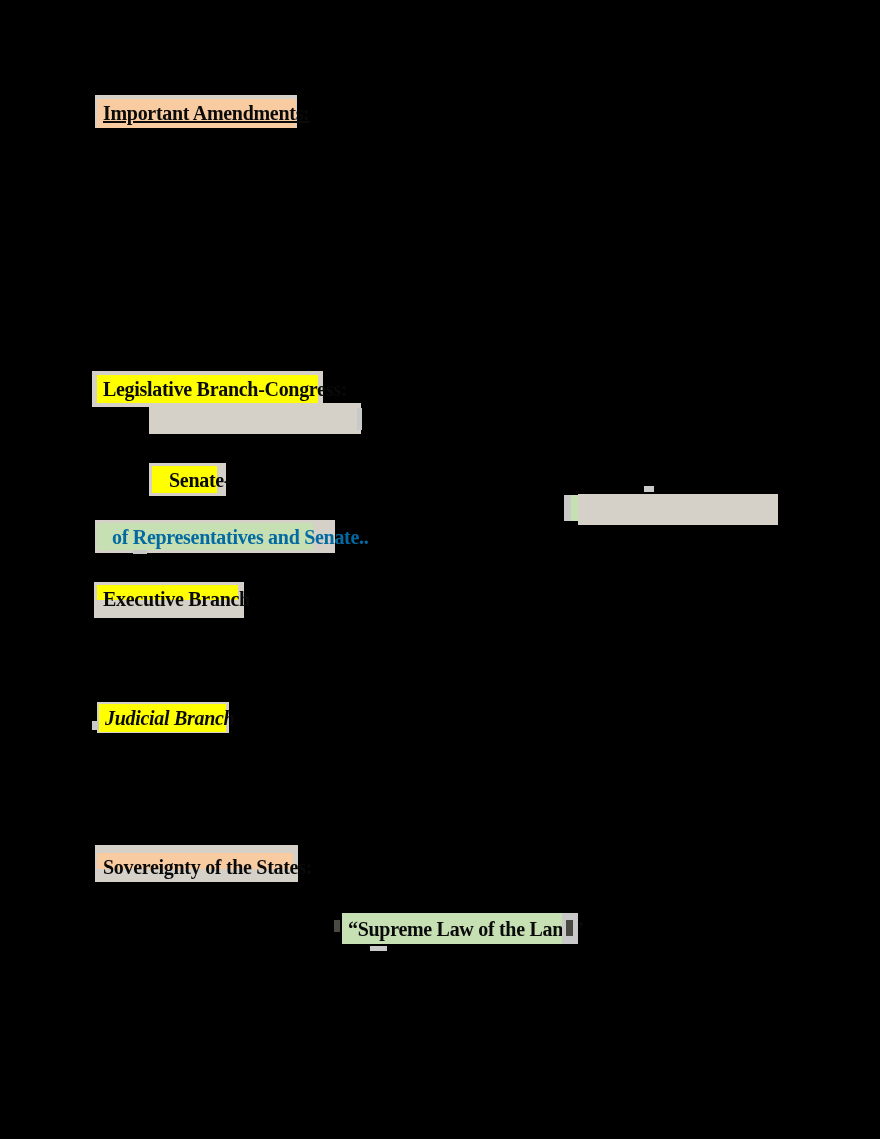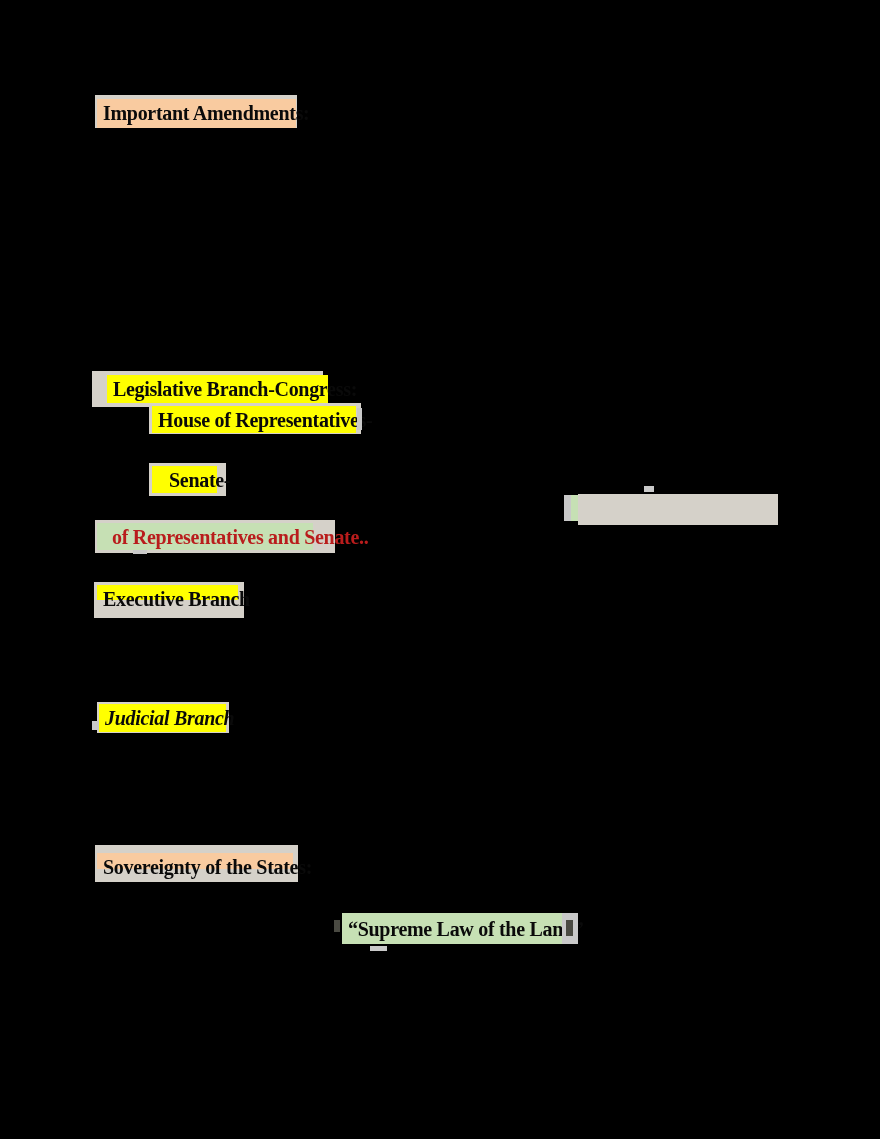--- a/index.html
+++ b/index.html
@@ -76,39 +76,38 @@
   .mk-supreme-tail  { left: 562px; top: 913px; width: 16px; height: 31px; }
   .mk-supreme-glyph { left: 566px; top: 920px; width: 7px;  height: 16px; }
   .mk-supreme-below { left: 370px; top: 946px; width: 17px; height: 5px; }
 </style>
 </head>
 <body>
 
 <div class="page" style="background-color: rgb(0, 0, 0);">
 
   <div class="backing bk-important" style="background-color: rgb(213, 209, 201);"></div>
-  <div class="hl hl-important" style="background-color: rgb(249, 203, 160); color: rgb(10, 10, 10);">Important Amendments:</div>
+  <div class="hl hl-important" style="background-color: rgb(249, 203, 160); color: rgb(10, 10, 10); text-decoration: underline;">Important Amendments:</div>
 
   <div class="backing bk-legislative" style="background-color: rgb(213, 209, 201);"></div>
-  <div class="hl hl-legislative" style="background-color: rgb(255, 255, 0); color: rgb(10, 10, 10); margin-left: 10px;">Legislative Branch-Congress:</div>
+  <div class="hl hl-legislative" style="background-color: rgb(255, 255, 0); color: rgb(10, 10, 10);">Legislative Branch-Congress:</div>
 
   <div class="backing bk-house" style="background-color: rgb(213, 209, 201);"></div>
-  <div class="hl hl-house" style="background-color: rgb(255, 255, 0); color: rgb(10, 10, 10);">House of Representatives-</div>
   <div class="artifact mk-house-after" style="background-color: rgb(201, 201, 201);"></div>
 
   <div class="backing bk-senate" style="background-color: rgb(213, 209, 201);"></div>
   <div class="hl hl-senate" style="background-color: rgb(255, 255, 0); color: rgb(10, 10, 10);">Senate-</div>
 
   <div class="artifact mk-passed-pre-gray" style="background-color: rgb(201, 201, 201);"></div>
   <div class="artifact mk-passed-pre-green" style="background-color: rgb(198, 224, 180);"></div>
   <div class="artifact mk-passed-tick" style="background-color: rgb(201, 201, 201);"></div>
   <div class="backing bk-passed" style="background-color: rgb(213, 209, 201);"></div>
 
   <div class="backing bk-ofrep" style="background-color: rgb(213, 209, 201);"></div>
-  <div class="hl hl-ofrep" style="background-color: rgb(198, 224, 180); color: #b91c1c; padding-left: 15px;">of Representatives and Senate..</div>
+  <div class="hl hl-ofrep" style="background-color: rgb(198, 224, 180); color: #0369a1; padding-left: 15px;">of Representatives and Senate..</div>
   <div class="artifact mk-ofrep-below" style="background-color: rgb(201, 201, 201);"></div>
 
   <div class="backing bk-executive" style="background-color: rgb(213, 209, 201);"></div>
   <div class="hl hl-executive" style="background-color: rgb(255, 255, 0); color: rgb(10, 10, 10);">Executive Branch</div>
 
   <div class="backing bk-judicial" style="background-color: rgb(213, 209, 201);"></div>
   <div class="hl hl-judicial" style="background-color: rgb(255, 255, 0); color: rgb(10, 10, 10);">Judicial Branch</div>
   <div class="artifact mk-judicial-left" style="background-color: rgb(201, 201, 201);"></div>
 
   <div class="backing bk-sovereignty" style="background-color: rgb(213, 209, 201);"></div>

